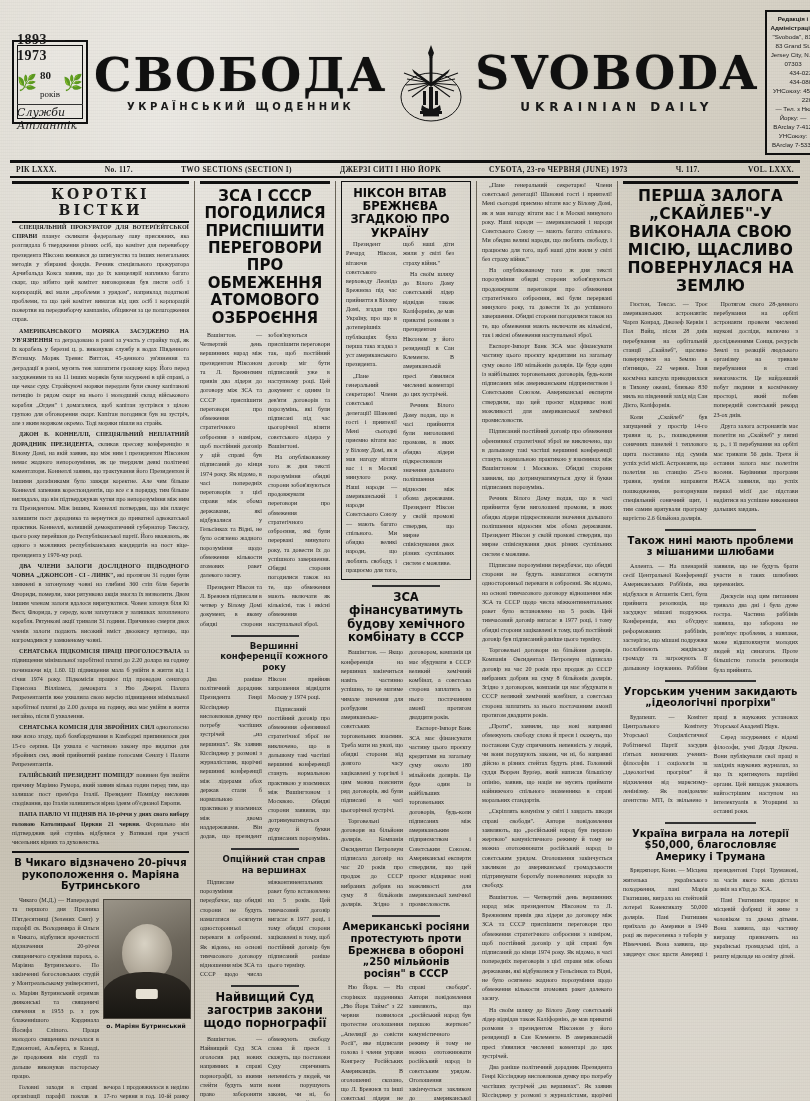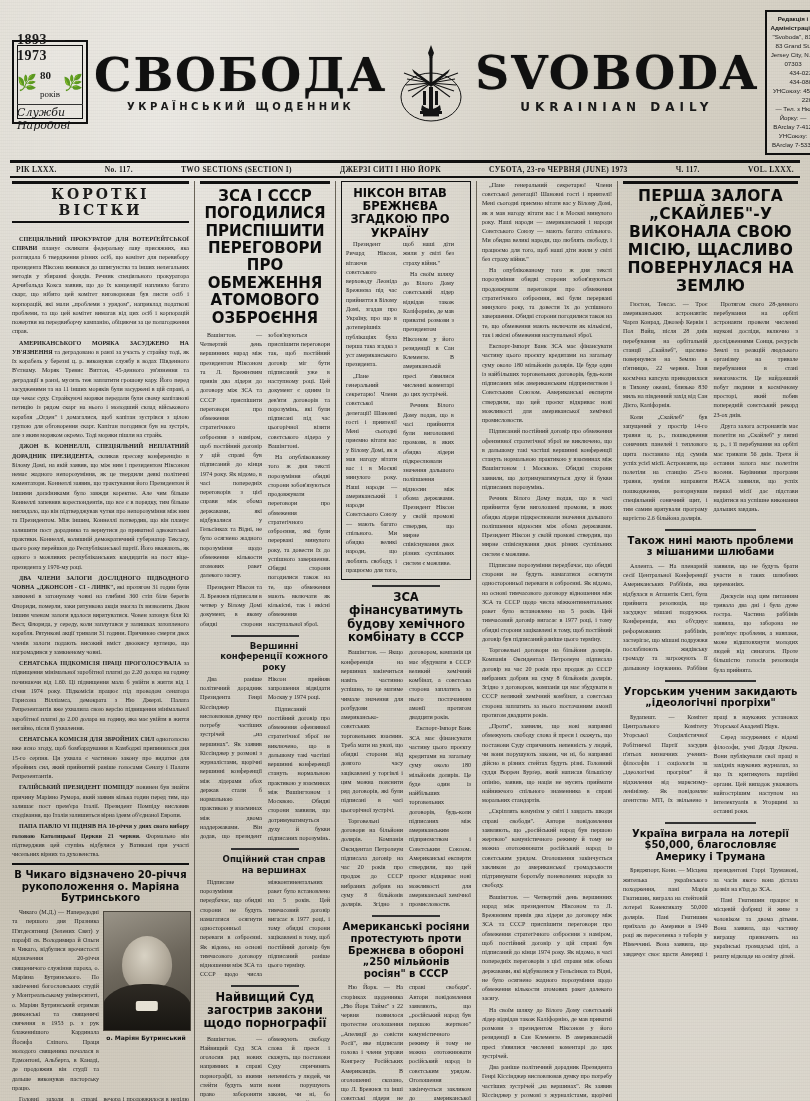--- a/index.html
+++ b/index.html
@@ -114,21 +114,21 @@
     padding:0 5px;
     border-right:1px solid #6a6458;
     box-sizing:border-box;
     overflow:hidden;
   }
   .col:first-child{padding-left:2px;}
   .col:last-child{border-right:none;padding-right:2px;}
 
   .kicker-box{
     border-top:3px solid #111;border-bottom:2px solid #111;
-    text-align:center;padding:2px 0 3px 0;margin-bottom:12px;
+    text-align:center;padding:2px 0 3px 0;margin-bottom:0;
   }
   .kicker-box .t{
     font-family:"DejaVu Serif", serif;font-weight:bold;
     font-size:14px;letter-spacing:3px;
   }
 
   h1.hl{
     font-family:"DejaVu Sans", sans-serif;
     font-weight:bold;text-align:center;margin:0 0 4px 0;
     line-height:1.16;color:#0d0d0d;
@@ -201,21 +201,21 @@
     <div class="seal">
       <div class="seal-years">1893 — 1973</div>
       <div class="seal-mid">
         <span class="seal-wreath">🌿</span>
         <span>
           <span class="seal-num">80</span><br>
           <span class="seal-unit">років</span>
         </span>
         <span class="seal-wreath">🌿</span>
       </div>
-      <div class="seal-motto">Служби Народові</div>
+      <div class="seal-motto">Служби Атлантік</div>
     </div>
 
     <div class="title-wrap">
       <div class="title-ua">
         <div class="big">СВОБОДА</div>
         <div class="sub">УКРАЇНСЬКИЙ ЩОДЕННИК</div>
       </div>
 
       <div class="emblem">
         <svg viewBox="0 0 78 86" width="78" height="86" aria-hidden="true">

